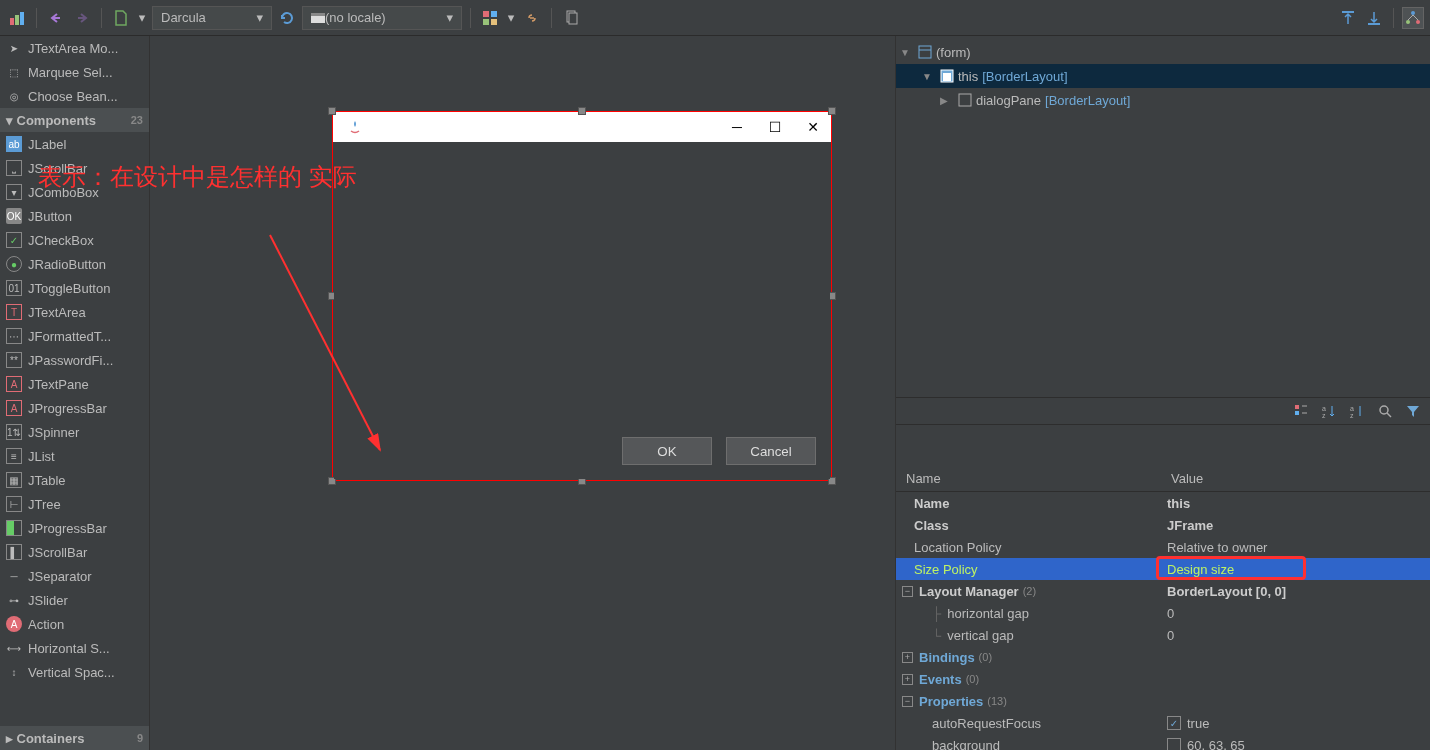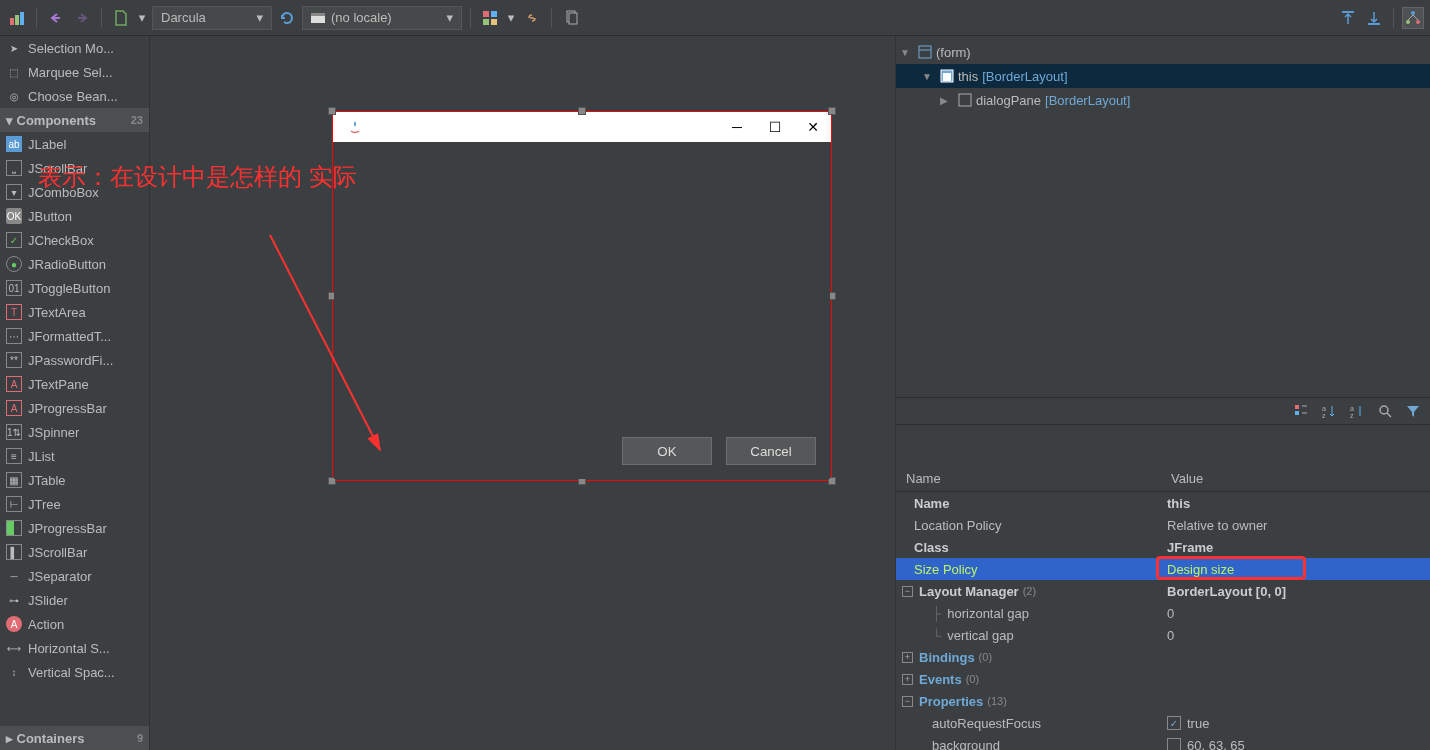--- a/index.html
+++ b/index.html
@@ -117,21 +117,21 @@
       <span>Darcula</span>
       <span>▾</span>
     </div>
     <span class="tb-btn">
         <svg width="16" height="16">
           <path d="M3 8 A5 5 0 1 1 5 12" stroke="#5b9bd5" stroke-width="2" fill="none"></path>
           <path d="M3 5 L3 8 L6 8" stroke="#5b9bd5" stroke-width="2" fill="none"></path>
         </svg>
       </span>
     <div class="tb-dropdown locale">
-      <span style="display:flex;align-items:center;gap:6px">
+      <span style="display:flex;align-items:center;gap:0">
           <span>
             <svg width="14" height="10">
               <rect width="14" height="10" fill="#ddd"></rect>
               <rect width="14" height="3" fill="#888"></rect>
             </svg>
           </span>
           <span>(no locale)</span>
         </span>
       <span>▾</span>
     </div>
@@ -179,21 +179,21 @@
           <path d="M8 5 L3 10 M8 5 L13 10" stroke="#aaa"></path>
         </svg>
       </span>
   </div>
 
   <div class="main">
 
     <div class="palette">
       <div class="pal-item">
           <span class="pal-icon">➤</span>
-          <span>Selection Mo...</span>
+          <span>JTextArea Mo...</span>
         </div>
       <div class="pal-item">
           <span class="pal-icon">⬚</span>
           <span>Marquee Sel...</span>
         </div>
       <div class="pal-item">
           <span class="pal-icon">◎</span>
           <span>Choose Bean...</span>
         </div>
 
@@ -423,34 +423,34 @@
         </div>
 
         <div class="prop-row bold">
             <div>
               <span class="pname">Name</span>
             </div>
             <div>
               <span class="pval">this</span>
             </div>
           </div>
+        <div class="prop-row bold">
+            <div>
+              <span class="pname">Class</span>
+            </div>
+            <div>
+              <span class="pval">JFrame</span>
+            </div>
+          </div>
         <div class="prop-row">
             <div>
               <span class="pname">Location Policy</span>
             </div>
             <div>
               <span class="pval">Relative to owner</span>
-            </div>
-          </div>
-        <div class="prop-row bold">
-            <div>
-              <span class="pname">Class</span>
-            </div>
-            <div>
-              <span class="pval">JFrame</span>
             </div>
           </div>
         <div class="prop-row sel">
             <div>
               <span class="pname">Size Policy</span>
             </div>
             <div>
               <span class="pval">Design size</span>
             </div>
           </div>

